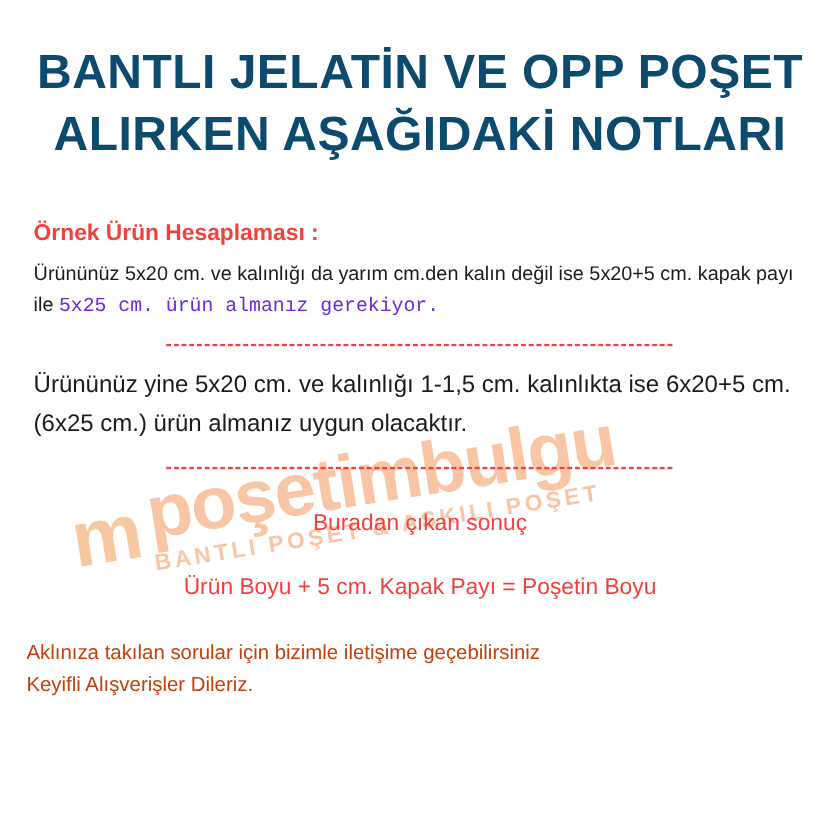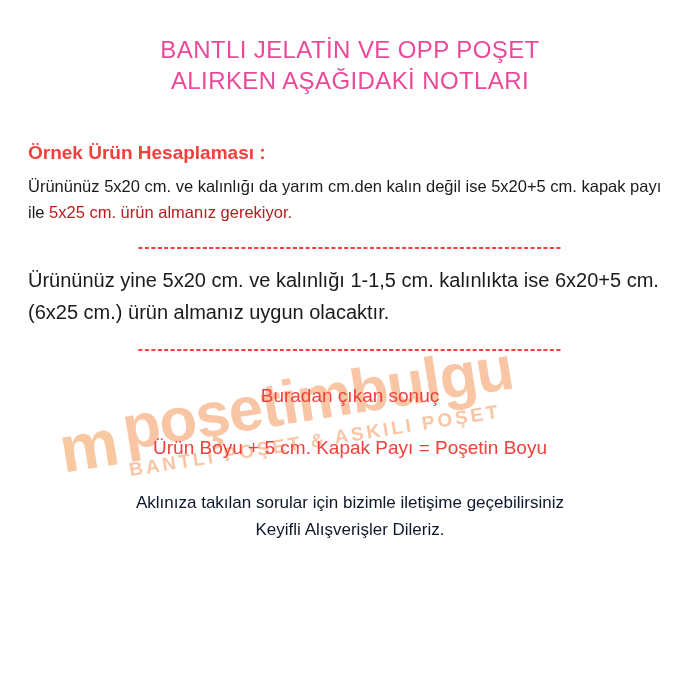--- a/index.html
+++ b/index.html
@@ -71,23 +71,23 @@
   }
 
   
   .content {
     position: relative;
     z-index: 2;
     padding: 34px 22px 0 22px;
   }
   .title {
     text-align: center;
-    color: #ec4899;
-    font-weight: normal;
-    font-size: 24px;
+    color: #0c4a6e;
+    font-weight: bold;
+    font-size: 40px;
     line-height: 1.30;
     letter-spacing: 0.4px;
   }
   .title div { white-space: nowrap; }
 
   .section-head {
     margin-top: 46px;
     margin-left: 6px;
     color: #f2403d;
     font-weight: bold;
@@ -95,21 +95,21 @@
   }
 
   .para {
     margin-top: 10px;
     margin-left: 6px;
     margin-right: 4px;
     color: #1b1b1b;
     font-size: 16.5px;
     line-height: 1.55;
   }
-  .para .hl { color: #b91c1c; }
+  .para .hl { color: #6d28d9; font-family: Liberation Mono, monospace; }
 
   .divider {
     margin: 12px 4px 6px 4px;
     color: #f2403d;
     font-size: 16px;
     font-weight: bold;
     letter-spacing: 1.1px;
     white-space: nowrap;
     overflow: hidden;
     text-align: center;
@@ -131,22 +131,21 @@
   }
   .result-block .rline {
     font-size: 19px;
     line-height: 1.5;
     margin-top: 24px;
   }
   .result-block .rline.first { font-weight: normal; }
 
   .footer {
     margin-top: 26px;
-    text-align: center;
-    color: #0f172a;
+    color: #c2410c;
     font-size: 17px;
     line-height: 1.6;
   }
 </style>
 </head>
 <body>
 
 <div class="page">
 
   <div class="watermark">

